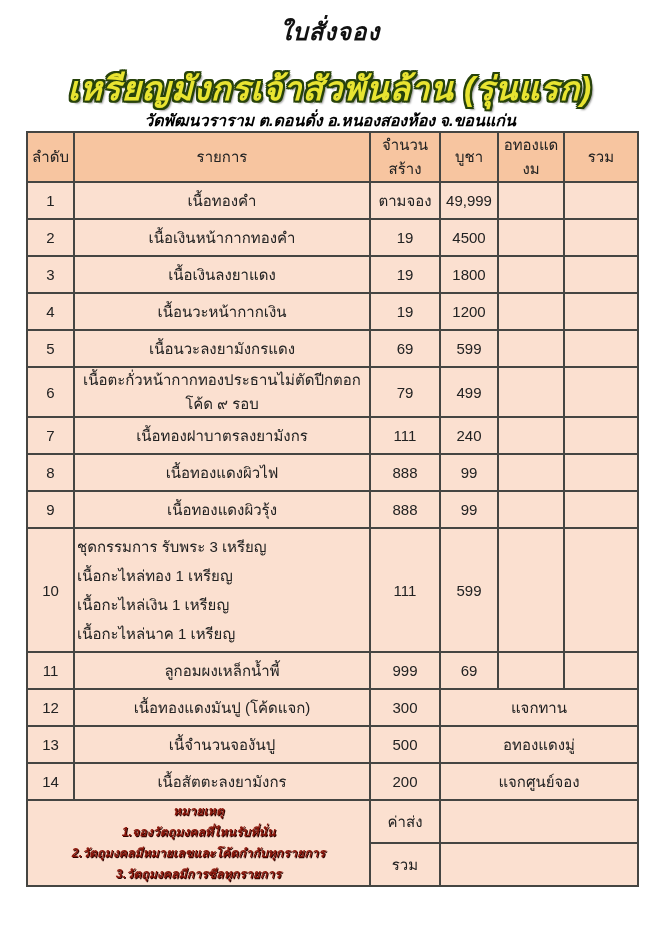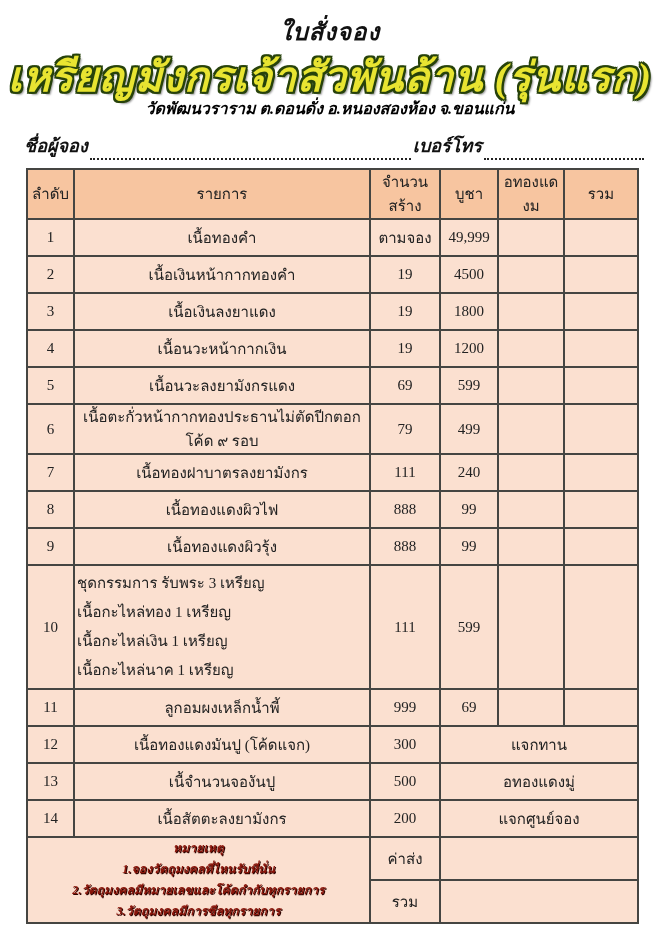--- a/index.html
+++ b/index.html
@@ -1,27 +1,27 @@
 <!DOCTYPE html>
 <html lang="th"><head>
 <meta charset="utf-8">
 <style>
   html,body{margin:0;padding:0;background:#888;}
   .page{
     width:660px;height:933px;background:#ffffff;margin:0 auto;
-    font-family:Liberation Serif, serif;
+    font-family:Liberation Sans, sans-serif;
     position:relative;overflow:hidden;box-sizing:border-box;
   }
   .form-title{
     text-align:center;font-size:24px;font-weight:bold;font-style:italic;
     color:#111;padding-top:12px;letter-spacing:1px;
   }
   .main-title{
-    text-align:center;font-size:41px;font-weight:bold;font-style:italic;
-    color:#e8e431;margin-top:4px;letter-spacing:1px;line-height:44px;
+    text-align:center;font-size:33px;font-weight:bold;font-style:italic;
+    color:#e8e431;margin-top:16px;letter-spacing:1px;line-height:44px;
     text-shadow:-2px -2px 0 #27420b,2px -2px 0 #27420b,-2px 2px 0 #27420b,
                  2px 2px 0 #27420b,-2px 0 0 #27420b,2px 0 0 #27420b,
                  0 -2px 0 #27420b,0 2px 0 #27420b,3px 3px 2px #9a9a9a;
   }
   .sub1{text-align:center;font-size:18px;font-weight:bold;font-style:italic;color:#111;margin-top:4px;line-height:22px;}
   .sub2{text-align:center;font-size:16px;font-weight:bold;font-style:italic;color:#000000;line-height:20px;}
   .fill-line{
     display:flex;align-items:flex-end;font-size:18px;font-weight:bold;font-style:italic;
     color:#111;margin:12px 14px 8px 24px;
   }
@@ -56,26 +56,20 @@
 <body>
 
 <div class="page">
 
   <div class="form-title">ใบสั่งจอง</div>
 
   <div class="main-title">เหรียญมังกรเจ้าสัวพันล้าน (รุ่นแรก)</div>
 
   <div class="sub2">วัดพัฒนวราราม ต.ดอนดั่ง อ.หนองสองห้อง จ.ขอนแก่น</div>
 
-  <div class="fill-line">
-    <span>ชื่อผู้จอง</span>
-    <span class="dots"></span>
-    <span>เบอร์โทร</span>
-    <span class="dots" style="max-width:160px"></span>
-  </div>
 
   <table class="order">
     <colgroup>
       <col style="width:47px">
         <col style="width:296px">
         <col style="width:70px">
       <col style="width:58px">
         <col style="width:66px">
         <col style="width:74px">
     </colgroup>

